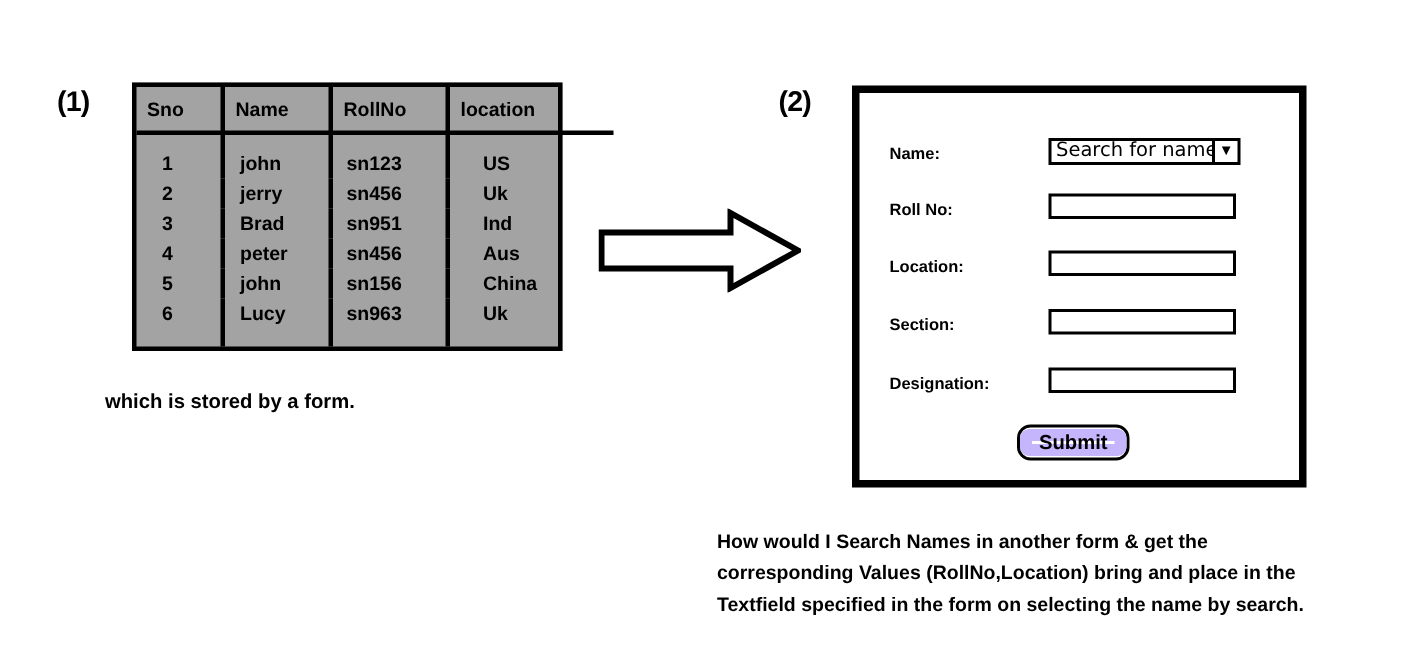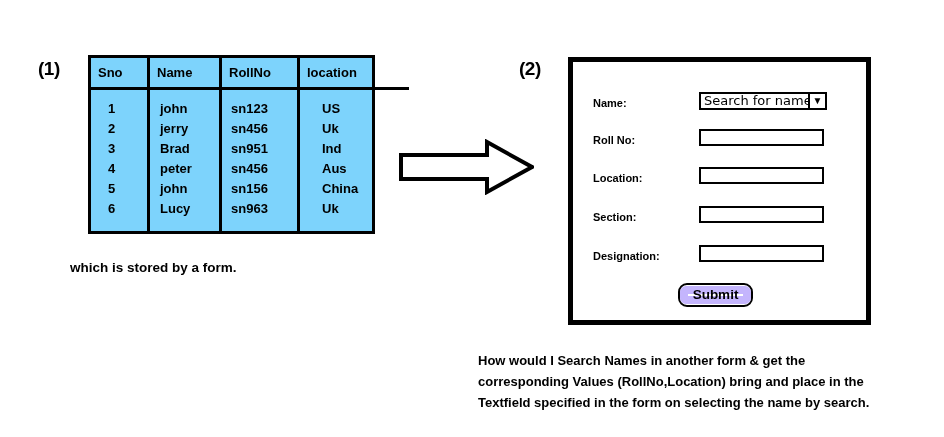--- a/index.html
+++ b/index.html
@@ -30,21 +30,21 @@
   #marker-1 { left: 38px; top: 58px; }
   #marker-2 { left: 519px; top: 58px; }
 
   
   #datalist-table {
     left: 88px;
     top: 55px;
     width: 287px;
     border: 3px solid #000;
     border-collapse: collapse;
-    background: #7dd3fc;
+    background: #a3a3a3;
     box-sizing: border-box;
   }
   #datalist-table table {
     border-collapse: collapse;
     width: 100%;
     table-layout: fixed;
   }
   #datalist-table th,
   #datalist-table td {
     font-size: 13px;

